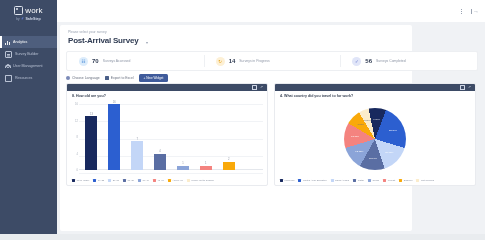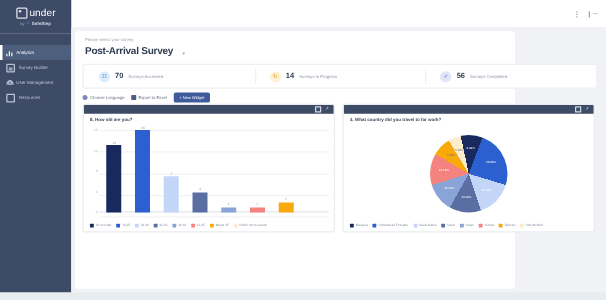--- a/index.html
+++ b/index.html
@@ -116,21 +116,21 @@
       <span class="logout">
           <span class="bar"></span>
           <span class="arr">→</span>
         </span>
     </div>
   </div>
 
   <div class="brandbox">
     <div class="brandrow">
       <span class="brand-glyph"></span>
-      <span class="brand-name">under</span>
+      <span class="brand-name">work</span>
     </div>
     <div class="brand-sub">
       <span class="by">by</span>
       <span class="bolt">⚡</span>
       <span class="ss">SafeStep</span>
     </div>
   </div>
 
   <div class="sidebar">
     <div class="nav-item active" style="margin-top:9px">

